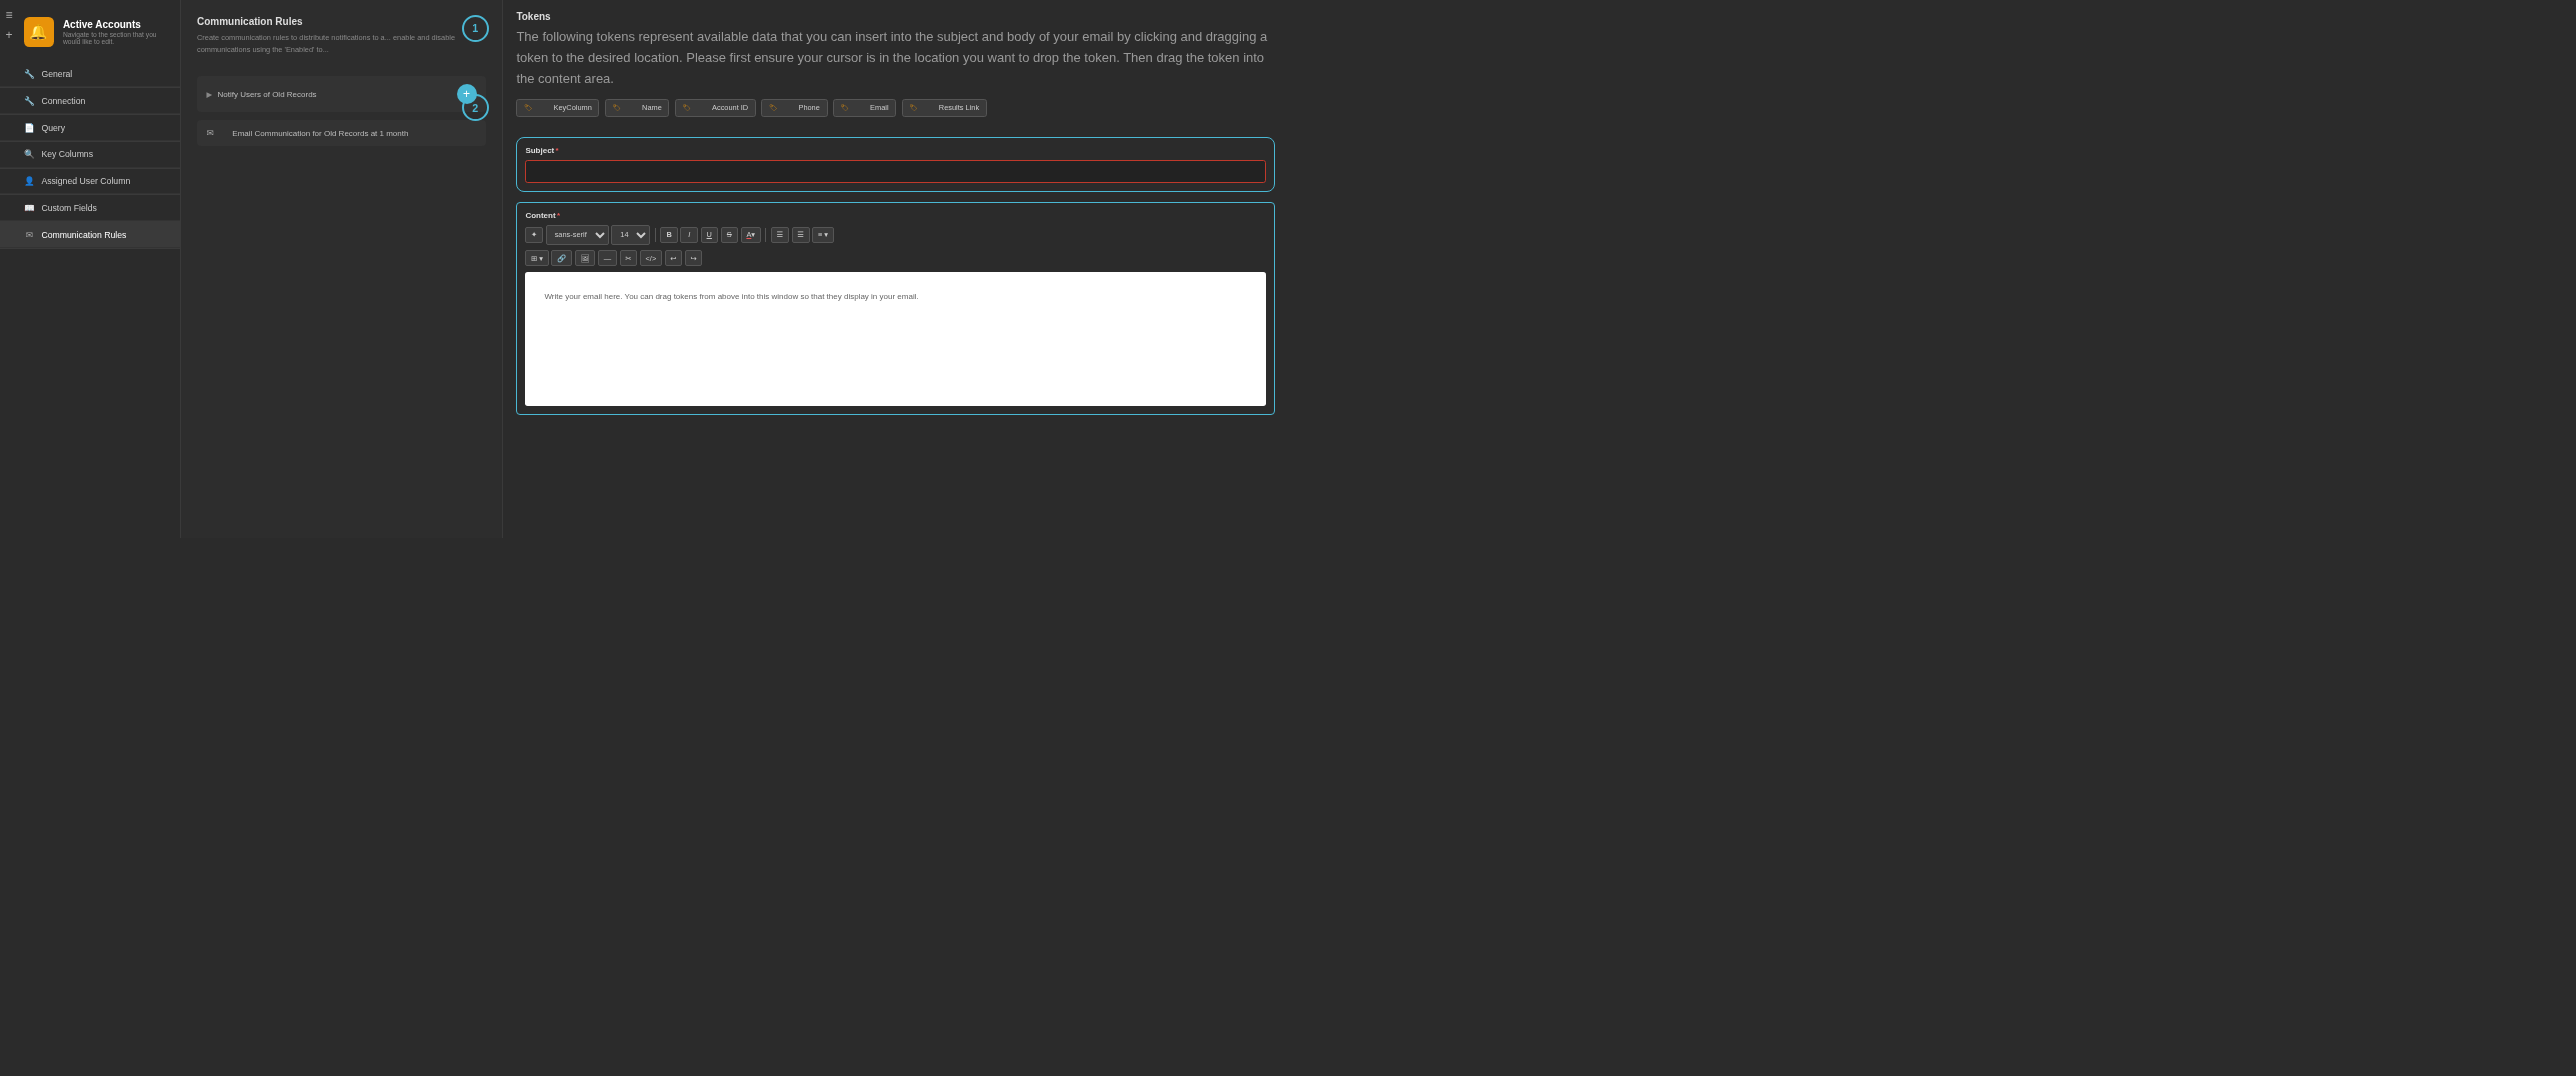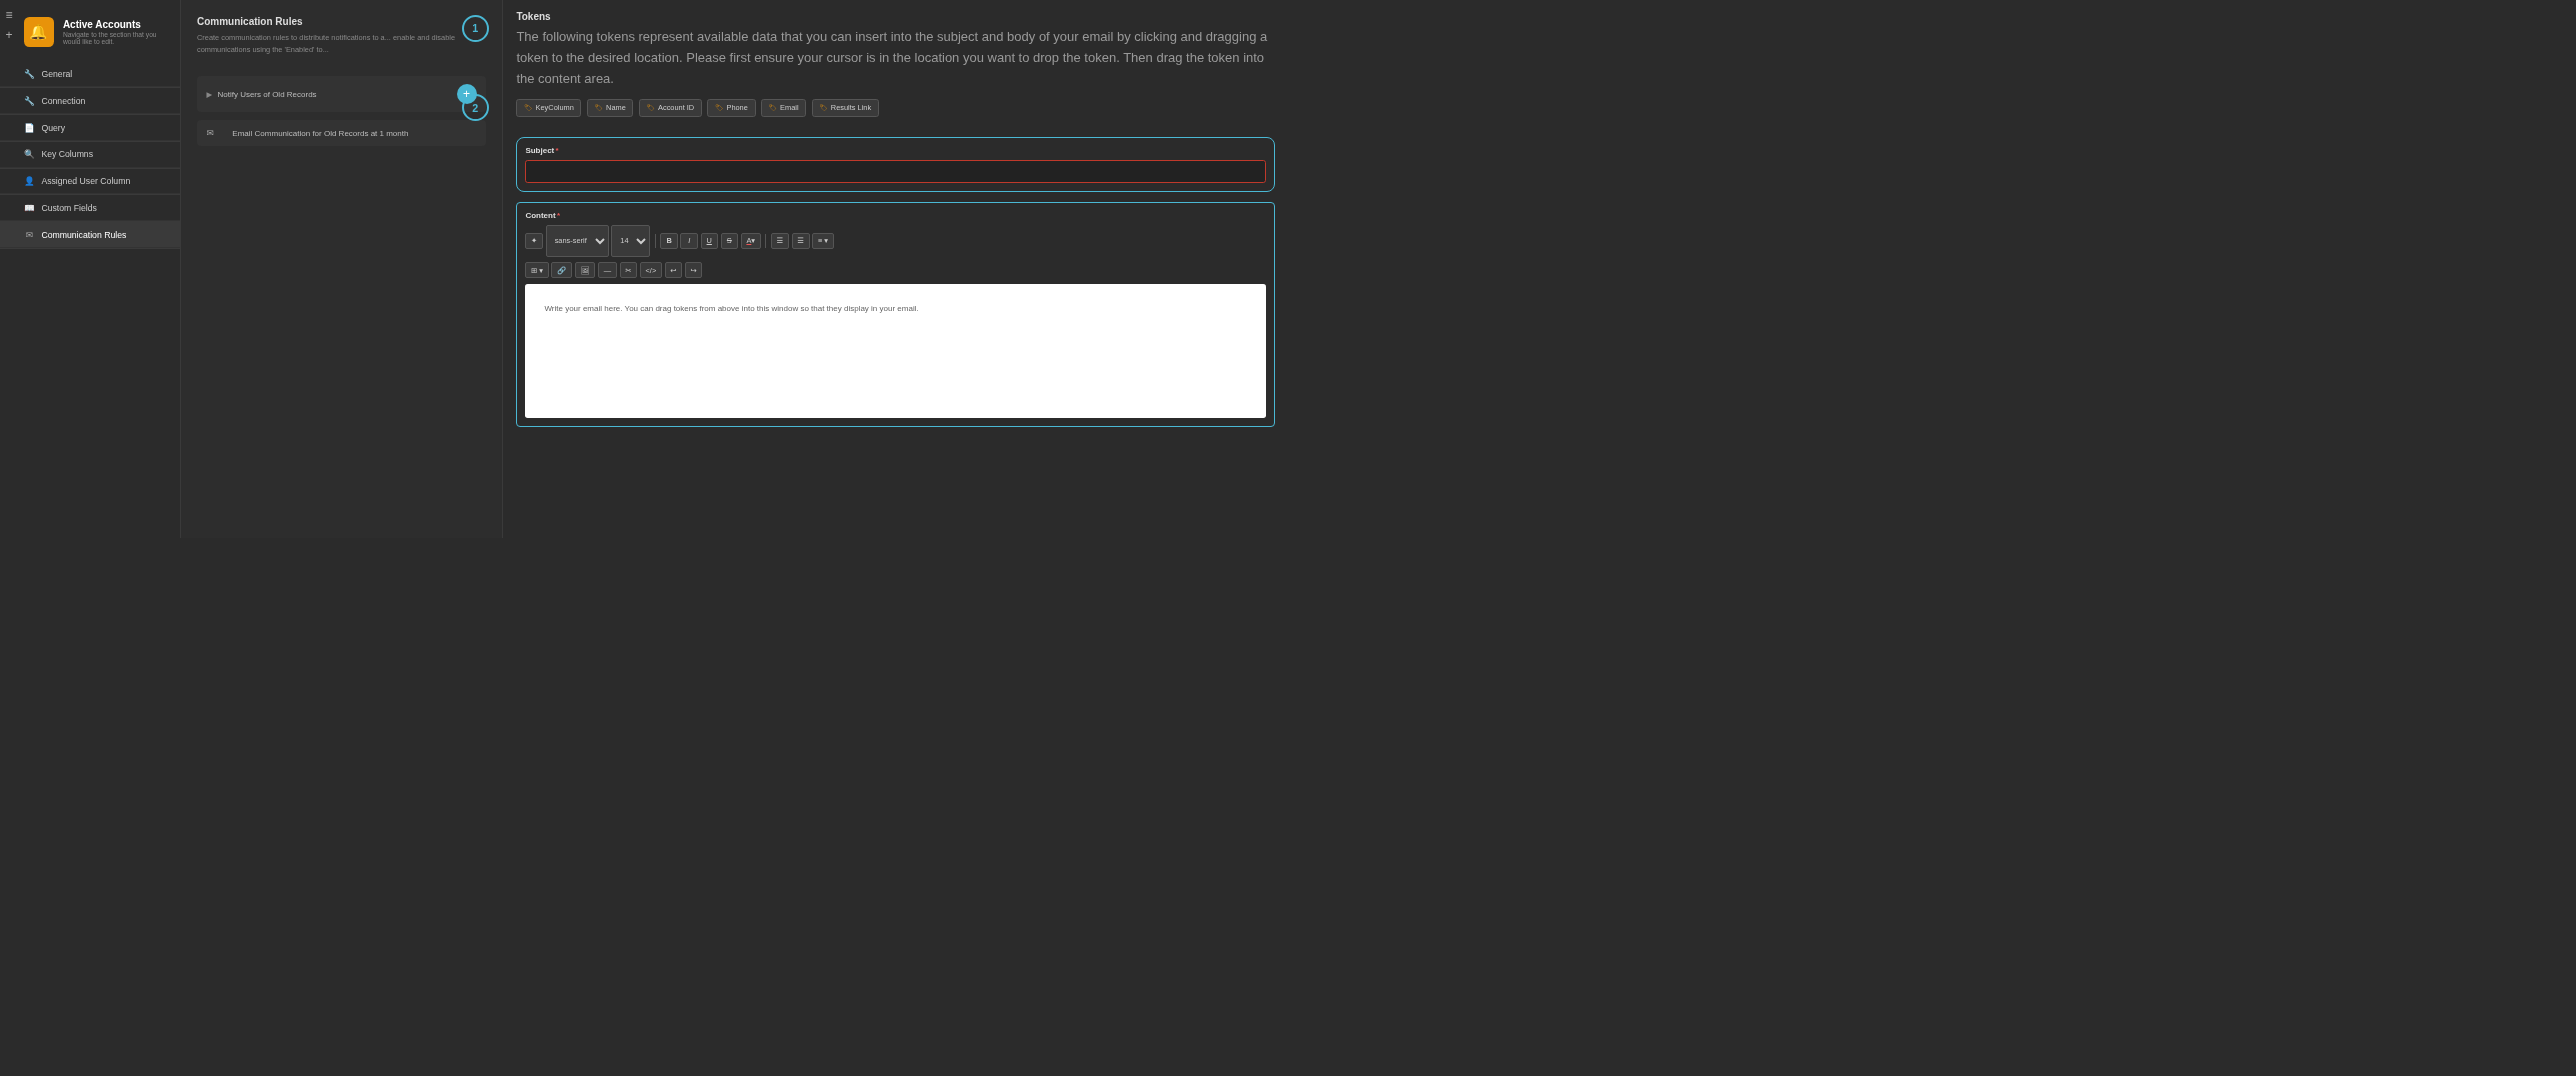--- a/index.html
+++ b/index.html
@@ -245,21 +245,21 @@
     .token-pills {
       display: flex;
       flex-wrap: wrap;
       gap: 5.4px;
       margin-bottom: 10.7px;
     }
 
     .token-pill {
       display: flex;
       align-items: center;
-      gap: 3px;
+      gap: 21px;
       background: #3a3a3a;
       border: 0.7px solid #555;
       border-radius: 2.7px;
       padding: 3.4px 6.7px;
       font-size: 7.4px;
       color: #ccc;
       cursor: grab;
     }
     .token-pill .tag-icon {
       color: #e8930a;
@@ -326,21 +326,21 @@
       height: 16px;
     }
 
     .toolbar-select {
       background: #3a3a3a;
       border: 0.7px solid #555;
       border-radius: 2px;
       padding: 2px 4px;
       font-size: 7.4px;
       color: #ccc;
-      height: 32px;
+      height: 20px;
       cursor: pointer;
     }
 
     .toolbar-divider {
       width: 0.7px;
       height: 13.4px;
       background: #555;
       margin: 0 2px;
     }
 

